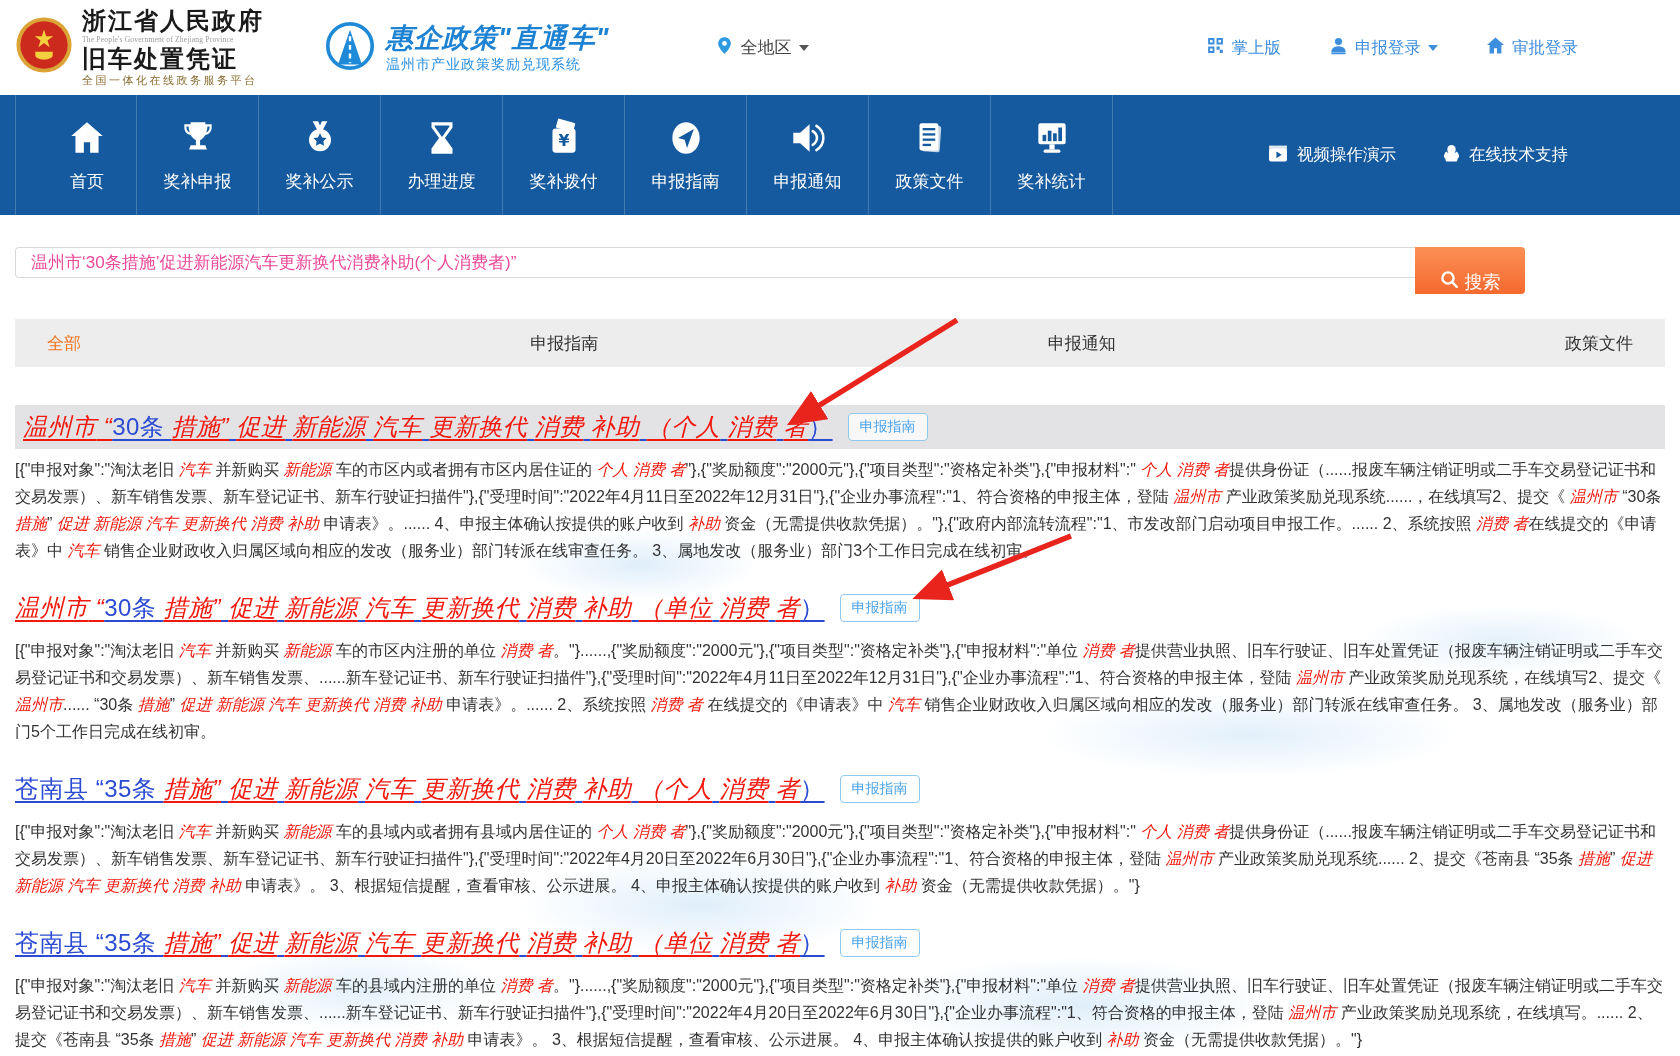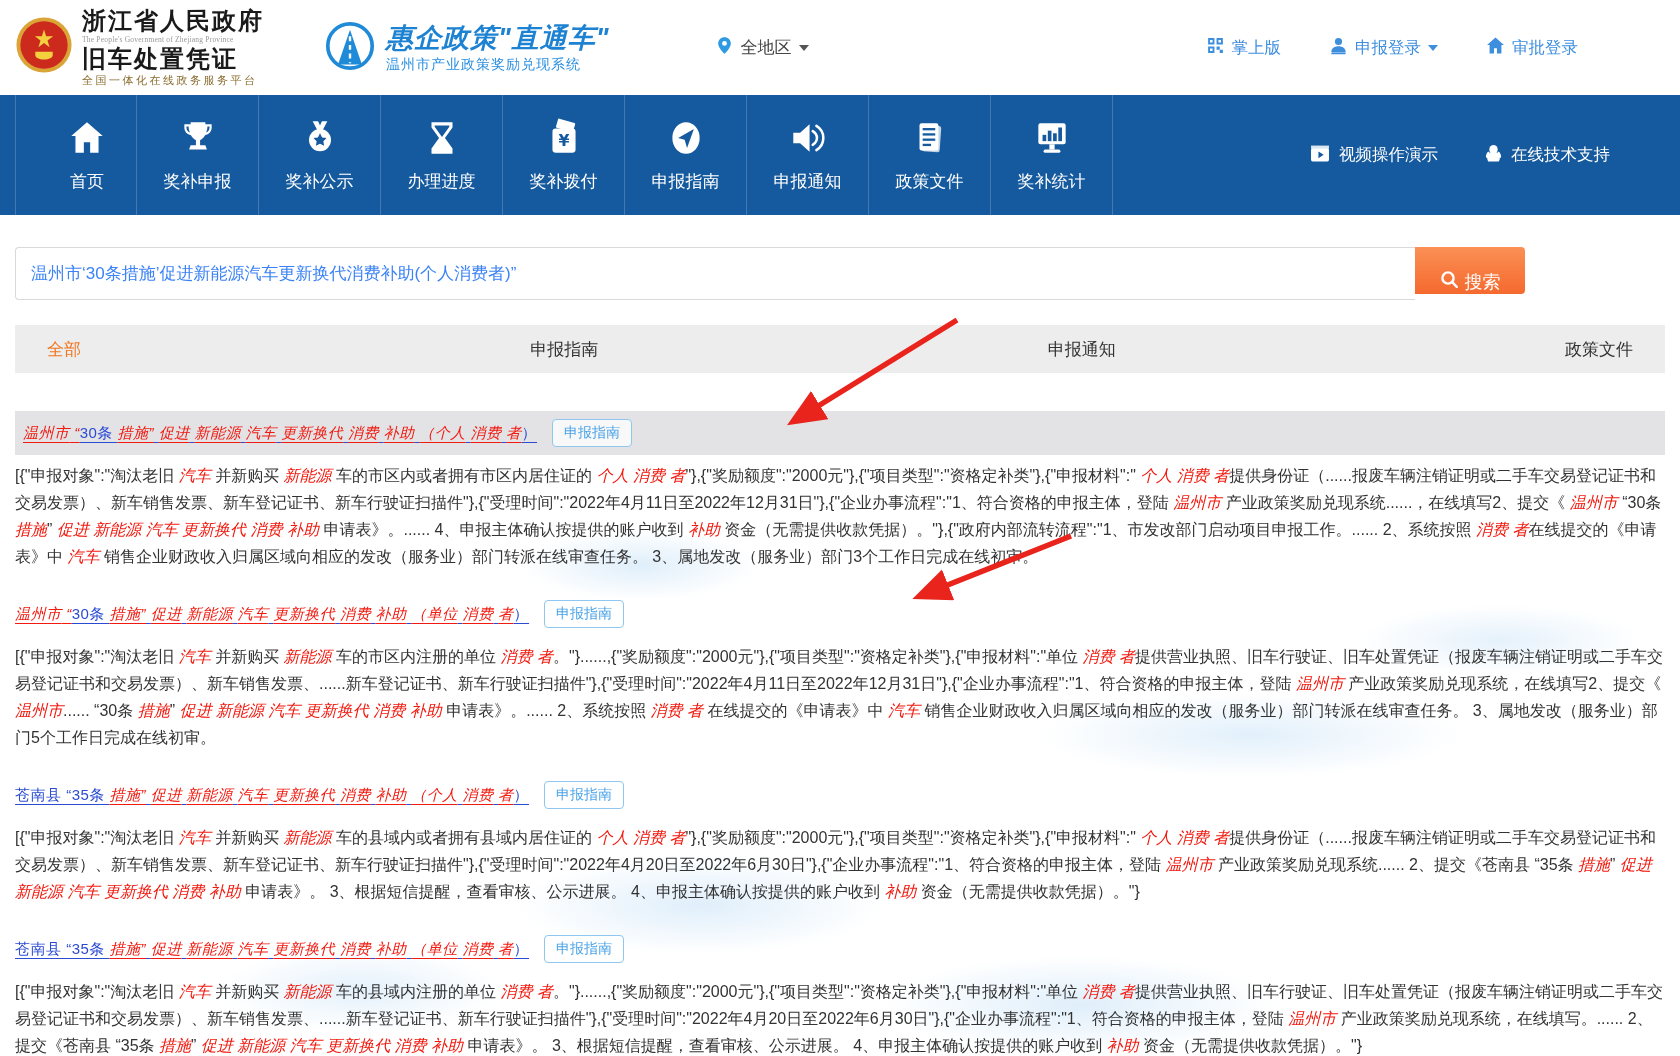--- a/index.html
+++ b/index.html
@@ -34,40 +34,40 @@
   .caret.blue { border-top-color:#3e8ede; }
   .hdr-links { margin-left:auto; margin-right:102px; display:flex; align-items:flex-start; gap:48px; }
   .hdr-link { display:flex; align-items:center; gap:7px; color:#3e8ede; font-size:16.5px; cursor:pointer; white-space:nowrap; }
 
   
   .nav { height:120px; background:#155a9e; display:flex; align-items:stretch; padding-left:15px; }
   .nav-item { width:122px; display:flex; flex-direction:column; align-items:center; justify-content:center; gap:11px; border-right:1px solid rgba(255,255,255,.20); cursor:pointer; }
   .nav-item:first-child { border-left:1px solid rgba(255,255,255,.20);padding-left:22px; }
   .nav-ic svg { display:block; }
   .nav-label { color:#fff; font-size:17px; white-space:nowrap; }
-  .nav-right { margin-left:auto; margin-right:70px; display:flex; align-items:center; gap:46px; }
+  .nav-right { margin-left:auto; margin-right:112px; display:flex; align-items:center; gap:46px; }
   .nav-rlink { display:flex; align-items:center; gap:8px; color:#fff; font-size:16.5px; cursor:pointer; white-space:nowrap; }
 
   
   .main { padding:0 15px; position:relative; }
   .search-row { margin-top:32px; display:flex; }
-  .search-input { width:1400px; height:53px; border:1px solid #d9d9d9; border-right:none; border-radius:4px 0 0 4px; font-size:17px; padding:0 15px; color:#3b82f6; outline:none; background:#fff; font-family:inherit; }
+  .search-input { width:1400px; height:31px; border:1px solid #d9d9d9; border-right:none; border-radius:4px 0 0 4px; font-size:17px; padding:0 15px; color:#ec4899; outline:none; background:#fff; font-family:inherit; }
   .search-btn { width:110px; height:47px; border:none; background:linear-gradient(#fb9055,#f5692e); color:#fff; font-size:18px; border-radius:0 4px 4px 0; display:flex; align-items:flex-end; justify-content:center; gap:6px; cursor:pointer; font-family:inherit; }
 
   
   .tabs { margin-top:25px; height:48px; background:#ededed; display:flex; justify-content:space-between; align-items:center; padding:0 32px; }
   .tab { font-size:17px; color:#333; cursor:pointer; }
   .tab.active { color:#f0751f; }
 
   
   .result { margin-top:22px; }
   .result.first { margin-top:38px; }
   .result-title-row { display:flex; align-items:center; gap:15px; height:44px; }
   .result-title-row.hl { background:#e3e3e6; padding:0 8px; }
-  .result-title { font-size:15px; letter-spacing:.5px; white-space:nowrap; cursor:pointer; text-decoration:none; }
+  .result-title { font-size:24px; letter-spacing:.5px; white-space:nowrap; cursor:pointer; text-decoration:none; }
   .result-title span { text-decoration:underline; text-underline-offset:4px; }
   .result-title .kw { color:#f2190e; font-style:italic; }
   .result-title .pl { color:#2b4bd3; }
   .result-tag { border:1px solid #8ec7f0; color:#4aa3e8; border-radius:4px; padding:4px 11px; font-size:14px; background:rgba(255,255,255,.75); white-space:nowrap; cursor:pointer; }
   .result-body { margin-top:7px; font-size:16px; line-height:27px; color:#333; }
   .result-body .kw { color:#f2190e; font-style:italic; }
   .result-body .pl { color:#333; }
 
   .arrows { position:absolute; left:0; top:0; width:1680px; height:1056px; pointer-events:none; z-index:40; }
 </style>

